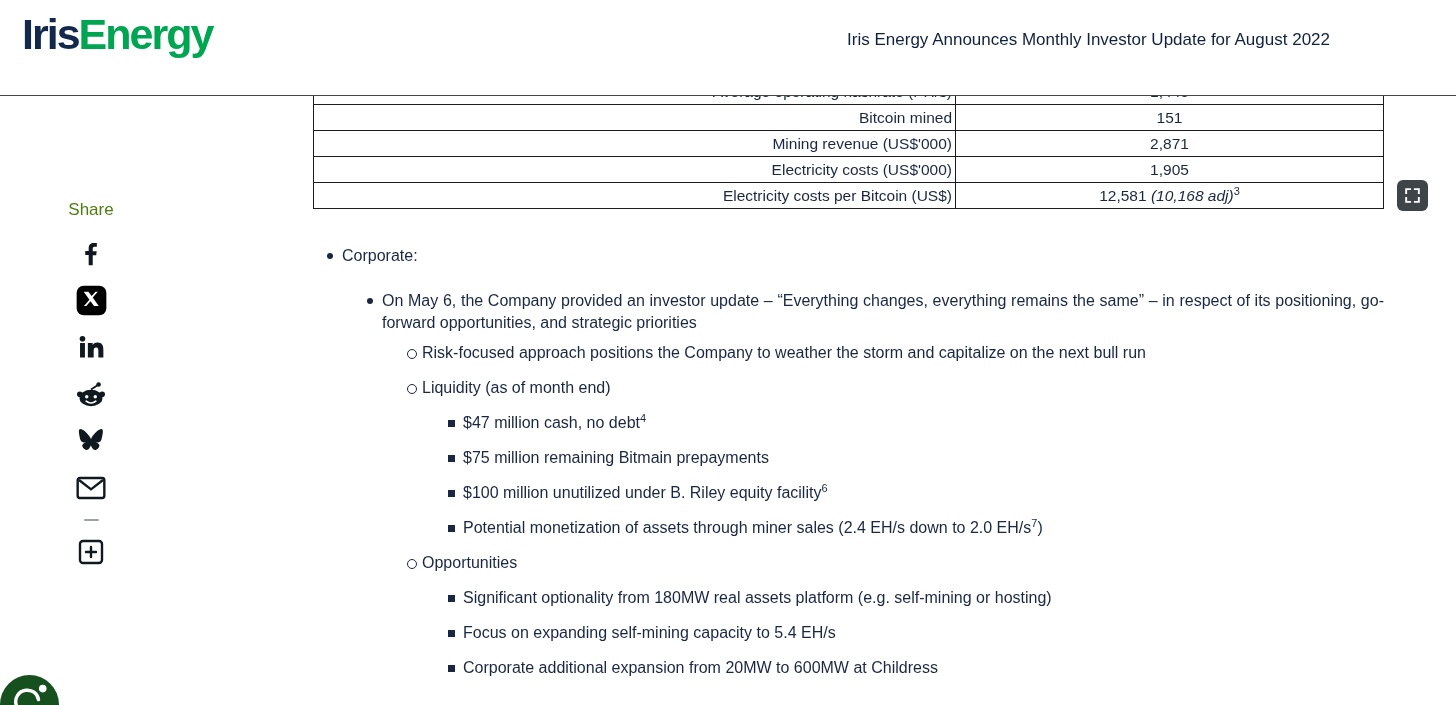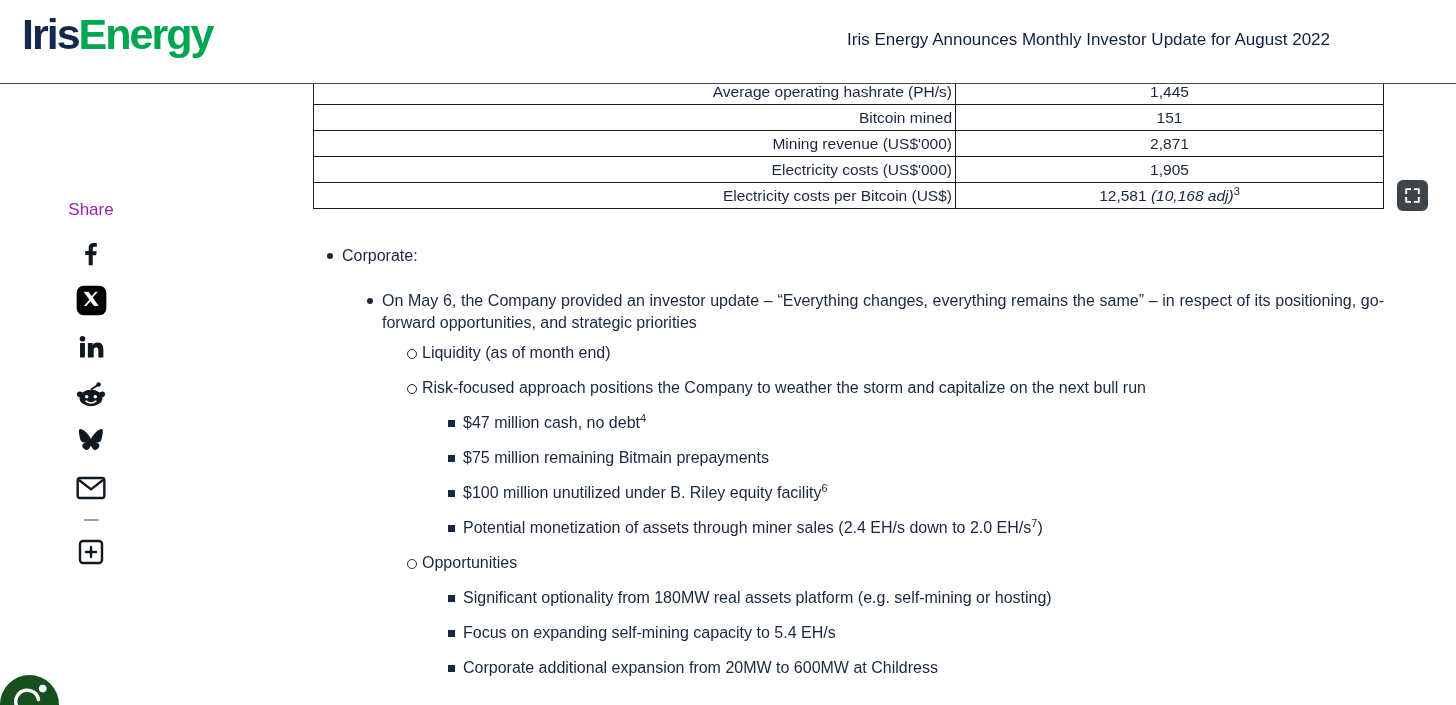--- a/index.html
+++ b/index.html
@@ -5,21 +5,21 @@
   * { box-sizing: border-box; }
   html,body { margin:0; padding:0; }
   body {
     width:1456px; height:705px; position:relative; overflow:hidden;
     background:#ffffff; color:#1a2742;
     font-family:"Liberation Sans","DejaVu Sans",sans-serif;
   }
 
   
   .topbar {
-    position:absolute; top:0; left:0; width:1456px; height:84px;
+    position:absolute; top:0; left:0; width:1456px; height:96px;
     background:#fff; border-bottom:1px solid #474747; z-index:10;
   }
   .logo { position:absolute; left:22px; top:10px; font-size:43px; letter-spacing:-2px; cursor:pointer; }
   .logo-iris  { color:#13294b; font-weight:800; }
   .logo-energy{ color:#00a551; font-weight:700; }
   .doc-title {
     position:absolute; right:126px; top:30px;
     font-size:17px; font-weight:500; color:#10213f; white-space:nowrap;
   }
 
@@ -39,21 +39,21 @@
     position:absolute; left:1397px; top:180px; width:31px; height:31px;
     background:#3e4448; border-radius:6px; z-index:20; cursor:pointer;
     display:flex; align-items:center; justify-content:center;
   }
 
   
   .share-rail {
     position:absolute; left:56px; top:200px; width:70px; z-index:5;
     display:flex; flex-direction:column; align-items:center; gap:15px;
   }
-  .share-label { font-size:17px; font-weight:500; color:#a21caf; margin-bottom:2px; }
+  .share-label { font-size:17px; font-weight:500; color:#4d7c0f; margin-bottom:2px; }
   .share-btn { width:32px; height:32px; display:flex; align-items:center; justify-content:center; cursor:pointer; }
   .share-divider { width:15px; height:2px; background:#9aa0a6; border-radius:1px; }
 
   
   .content {
     position:absolute; left:313px; top:240px; width:1071px; z-index:1;
     font-size:16px; line-height:22px; color:#1a2742;
   }
   .li { position:relative; }
   .l1 { padding-left:29px; margin-top:5px; margin-bottom:23px; }
@@ -184,25 +184,25 @@
 
   <div class="li l1">
     <span>Corporate:</span>
   </div>
 
   <div class="li l2">
     <span>On May 6, the Company provided an investor update – “Everything changes, everything remains the same” – in respect of its positioning, go-forward opportunities, and strategic priorities</span>
   </div>
 
   <div class="li l3">
+    <span>Risk-focused approach positions the Company to weather the storm and capitalize on the next bull run</span>
+  </div>
+
+  <div class="li l3">
     <span>Liquidity (as of month end)</span>
-  </div>
-
-  <div class="li l3">
-    <span>Risk-focused approach positions the Company to weather the storm and capitalize on the next bull run</span>
   </div>
 
   <div class="li l4">
     <span>$47 million cash, no debt</span><sup>4</sup>
   </div>
 
 
   <div class="li l4">
     <span>$75 million remaining Bitmain prepayments</span>
   </div>

